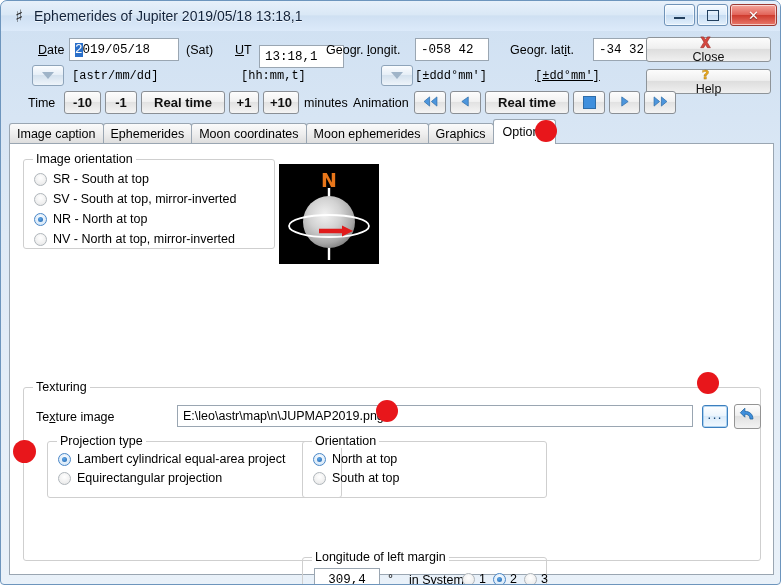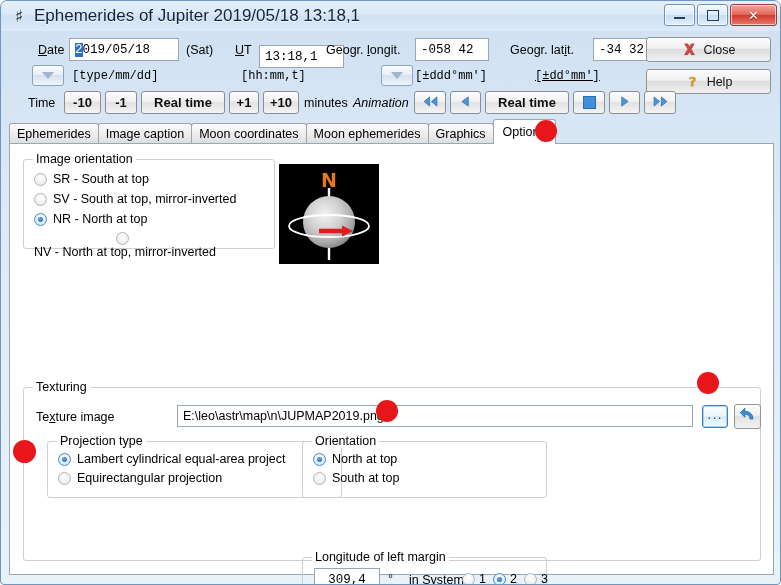--- a/index.html
+++ b/index.html
@@ -29,21 +29,21 @@
   #titlebar .t-icon {
     width: 22px; height: 22px; margin-left: 7px; margin-right: 4px;
     position: relative; flex: none;
   }
   .jup-glyph {
     font-family: "DejaVu Sans", sans-serif;
     font-size: 17px; color: #2b2b2b; line-height: 22px;
     display: block; text-align: center;
   }
   #titlebar .t-text {
-    font-size: 17px; color: #11223a; white-space: nowrap;
+    font-size: 14px; color: #11223a; white-space: nowrap;
     text-shadow: 0 1px 0 rgba(255,255,255,.75);
   }
   .win-btns {
     position: absolute; right: 5px; top: 3px;
     display: flex; gap: 2px;
   }
   .win-btn {
     width: 29px; height: 20px;
     border: 1px solid #6f93b8;
     border-radius: 3px;
@@ -101,20 +101,21 @@
   }
 
   .btn {
     position: absolute;
     border: 1px solid #8a8f95; border-radius: 3px;
     background: linear-gradient(to bottom, #fdfdfd 0%, #f1f1f1 45%, #e2e2e2 50%, #f4f4f4 100%);
     display: flex; align-items: center; justify-content: center;
     font-size: 12.5px; color: #101010;
     box-sizing: border-box;
     white-space: nowrap;
+    flex-direction: column;
   }
   .btn.bold { font-weight: bold; font-size: 13px; }
   .btn.big {
     border: 1px solid #8e9499; border-radius: 3px;
     background: linear-gradient(to bottom, #fcfcfc 0%, #efefef 45%, #dedede 50%, #f0f0f0 100%);
   }
   .btn-ico { margin-right: 7px; display: inline-flex; }
 
   .anim-glyph { color: #2f7fd4; font-size: 12px; line-height: 1;
                 font-family: "DejaVu Sans", sans-serif; }
@@ -252,21 +253,21 @@
     <div class="lbl" style="left:37px; top:12px;">
       <u>D</u>ate
     </div>
     <div class="txtfield" style="left:68px; top:7px; width:110px; height:23px;">
       <span class="sel-char">2</span><span>019/05/18</span>
     </div>
     <div class="lbl" style="left:185px; top:12px;">(Sat)</div>
     <div class="dropbtn" style="left:31px; top:34px;">
       <div class="tri-down"></div>
     </div>
-    <div class="lbl mono" style="left:71px; top:38px;">[type/mm/dd]</div>
+    <div class="lbl mono" style="left:71px; top:38px;">[astr/mm/dd]</div>
 
     <div class="lbl" style="left:234px; top:12px;">
       <u>U</u>T
     </div>
     <div class="txtfield" style="left:258px; top:14px; width:85px; height:23px;">13:18,1</div>
     <div class="lbl mono" style="left:240px; top:38px;">[hh:mm,t]</div>
 
     <div class="lbl" style="left:325px; top:12px;">
       Geogr. <u>l</u>ongit.
     </div>
@@ -300,21 +301,21 @@
     </div>
 
     <div class="lbl" style="left:27px; top:65px;">Time</div>
     <div class="btn bold" style="left:63px; top:60px; width:37px; height:23px;">-10</div>
     <div class="btn bold" style="left:104px; top:60px; width:32px; height:23px;">-1</div>
     <div class="btn bold" style="left:140px; top:60px; width:84px; height:23px;">Real time</div>
     <div class="btn bold" style="left:228px; top:60px; width:30px; height:23px;">+1</div>
     <div class="btn bold" style="left:262px; top:60px; width:36px; height:23px;">+10</div>
     <div class="lbl" style="left:303px; top:65px;">minutes</div>
 
-    <div class="lbl" style="left:352px; top:65px;font-style:italic;">Animation</div>
+    <div class="lbl" style="left:352px; top:65px;">Animation</div>
     <div class="btn" style="left:413px; top:60px; width:32px; height:23px;">
       <span class="anim-glyph">
         <svg width="17" height="11" viewBox="0 0 18 12">
           <path d="M8 1 L8 11 L2 6 Z" fill="#4d96dd" stroke="#2c6ca9" stroke-width="0.8"></path>
           <path d="M16 1 L16 11 L10 6 Z" fill="#4d96dd" stroke="#2c6ca9" stroke-width="0.8"></path>
         </svg>
       </span>
     </div>
     <div class="btn" style="left:449px; top:60px; width:31px; height:23px;">
       <span class="anim-glyph">
@@ -338,22 +339,22 @@
       <span class="anim-glyph">
         <svg width="17" height="11" viewBox="0 0 18 12">
           <path d="M2 1 L2 11 L8 6 Z" fill="#4d96dd" stroke="#2c6ca9" stroke-width="0.8"></path>
           <path d="M10 1 L10 11 L16 6 Z" fill="#4d96dd" stroke="#2c6ca9" stroke-width="0.8"></path>
         </svg>
       </span>
     </div>
   </div>
 
   <div id="tabs">
+    <div class="tab">Image caption</div>
     <div class="tab">Ephemerides</div>
-    <div class="tab">Image caption</div>
     <div class="tab">Moon coordinates</div>
     <div class="tab">Moon ephemerides</div>
     <div class="tab">Graphics</div>
     <div class="tab active">Options</div>
   </div>
 
   <div id="page">
 
     <div class="grp" style="left:13px; top:15px; width:252px; height:90px;">
       <div class="grp-title">Image orientation</div>
@@ -363,21 +364,21 @@
         <span>SR - South at top</span>
       </div>
       <div class="radio-row" style="left:10px; top:32px;">
         <span class="radio"></span>
         <span>SV - South at top, mirror-inverted</span>
       </div>
       <div class="radio-row" style="left:10px; top:52px;">
         <span class="radio on"></span>
         <span>NR - North at top</span>
       </div>
-      <div class="radio-row" style="left:10px; top:72px;flex-direction:column;">
+      <div class="radio-row" style="left:10px; top:72px;">
         <span class="radio"></span>
         <span>NV - North at top, mirror-inverted</span>
       </div>
     </div>
 
     <div class="grp" style="left:13px; top:243px; width:738px; height:174px;">
       <div class="grp-title">Texturing</div>
 
       <div class="lbl" style="left:12px; top:22px;">
         Te<u>x</u>ture image

